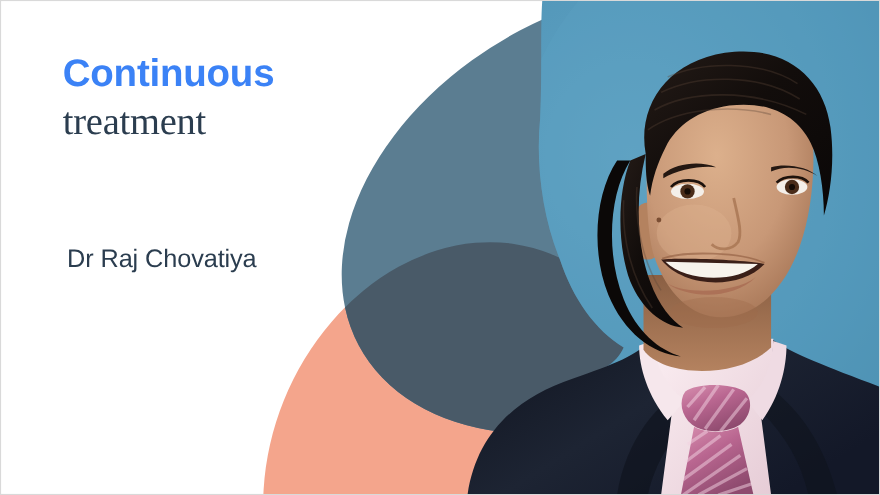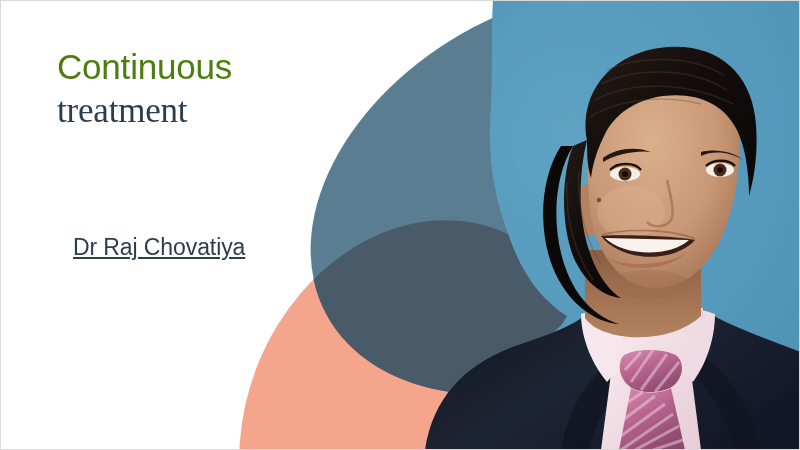--- a/index.html
+++ b/index.html
@@ -66,36 +66,35 @@
     width: 300px;
   }
   .title-line {
     font-size: 35px;
     line-height: 44px;
     font-weight: 400;
     letter-spacing: -0.2px;
     margin: 0;
     white-space: nowrap;
   }
-  .title-accent { color: #4d7c0f; }
+  .title-accent { color: #3b82f6; font-weight: bold; }
   .title-main  { color: #2b3d4f; font-family: Liberation Serif, serif; }
 
   .presenter {
-    margin: 16px;
+    margin: 4px;
     position: absolute;
     left: 56px;
     top: 215px;
     z-index: 5;
     font-size: 23px;
     line-height: 30px;
     font-weight: 400;
     color: #2b3d4f;
     letter-spacing: -0.1px;
     white-space: nowrap;
-    text-decoration: underline;
   }
 </style>
 </head>
 <body>
 
 <div class="slide">
 
   <div class="shape-layer">
     <svg class="shape-svg" viewBox="0 0 800 450" preserveAspectRatio="none">
       <defs>

